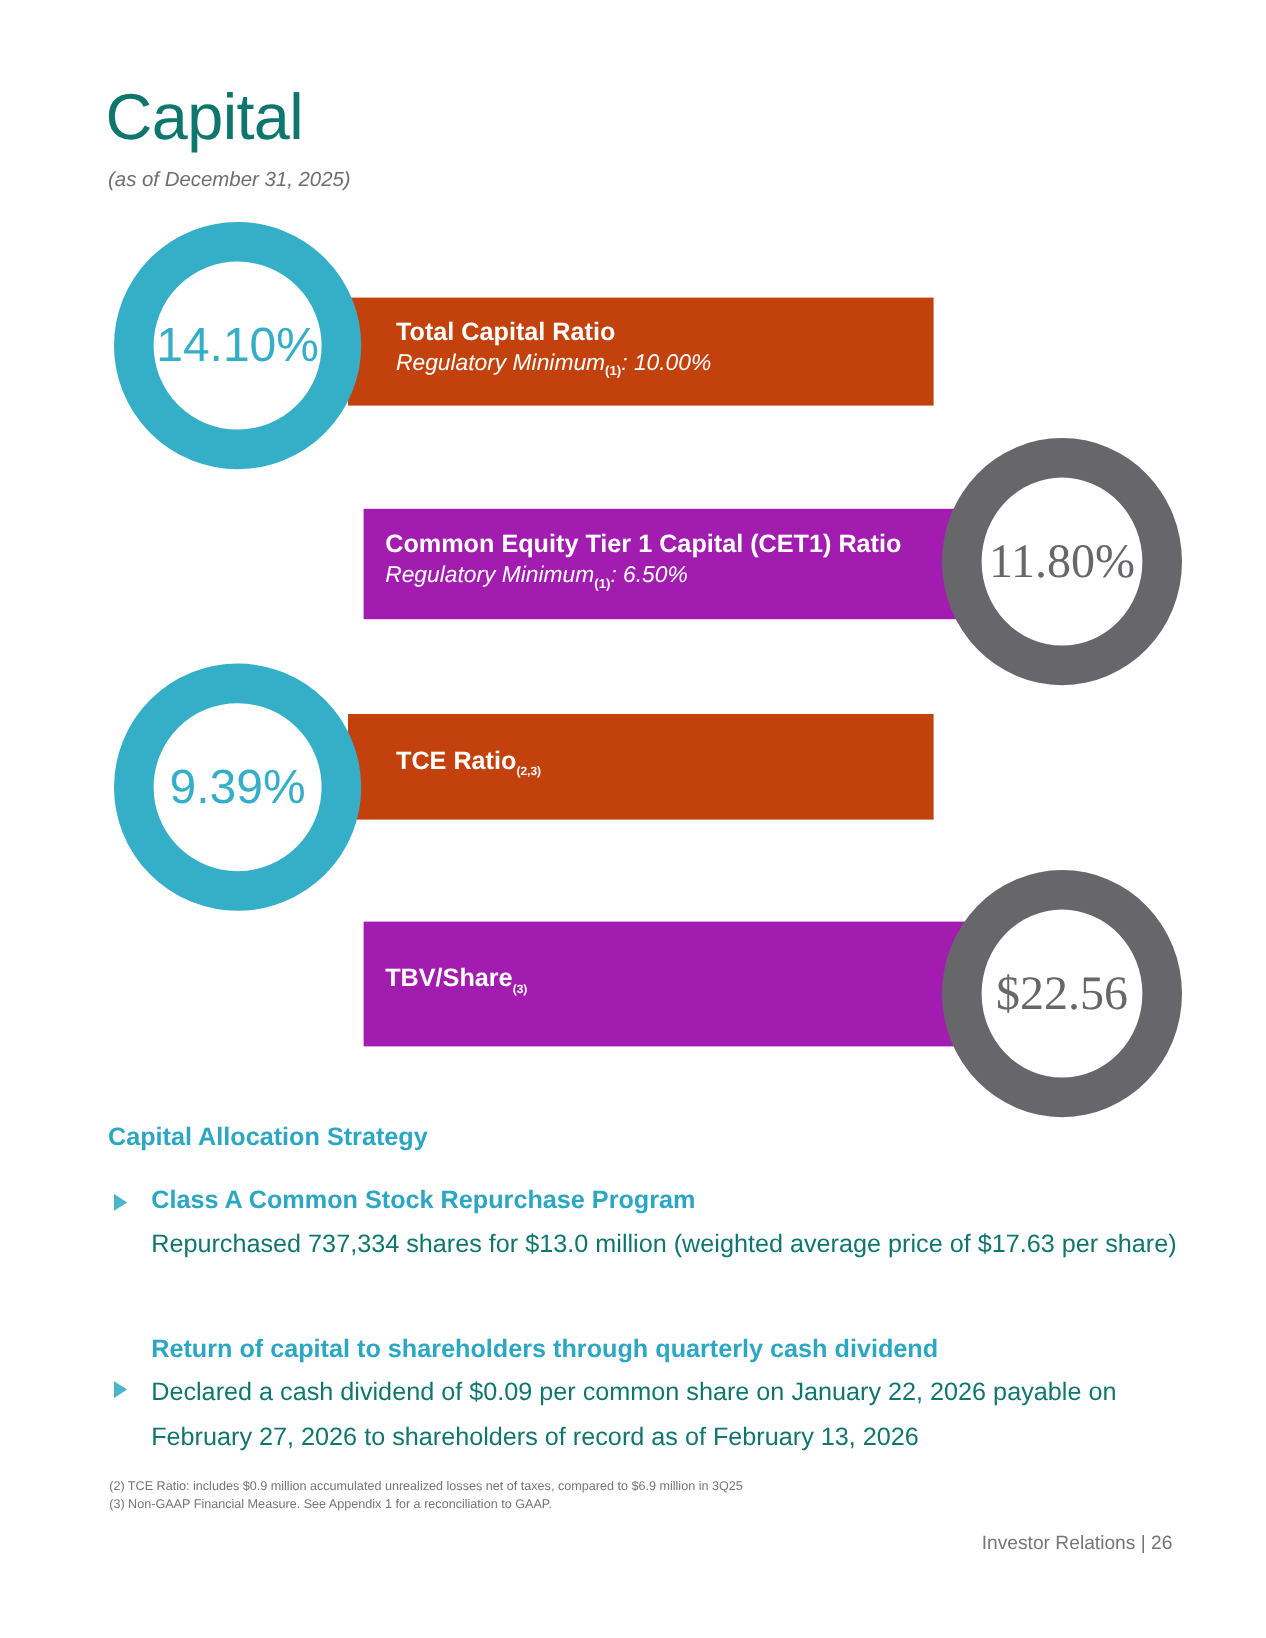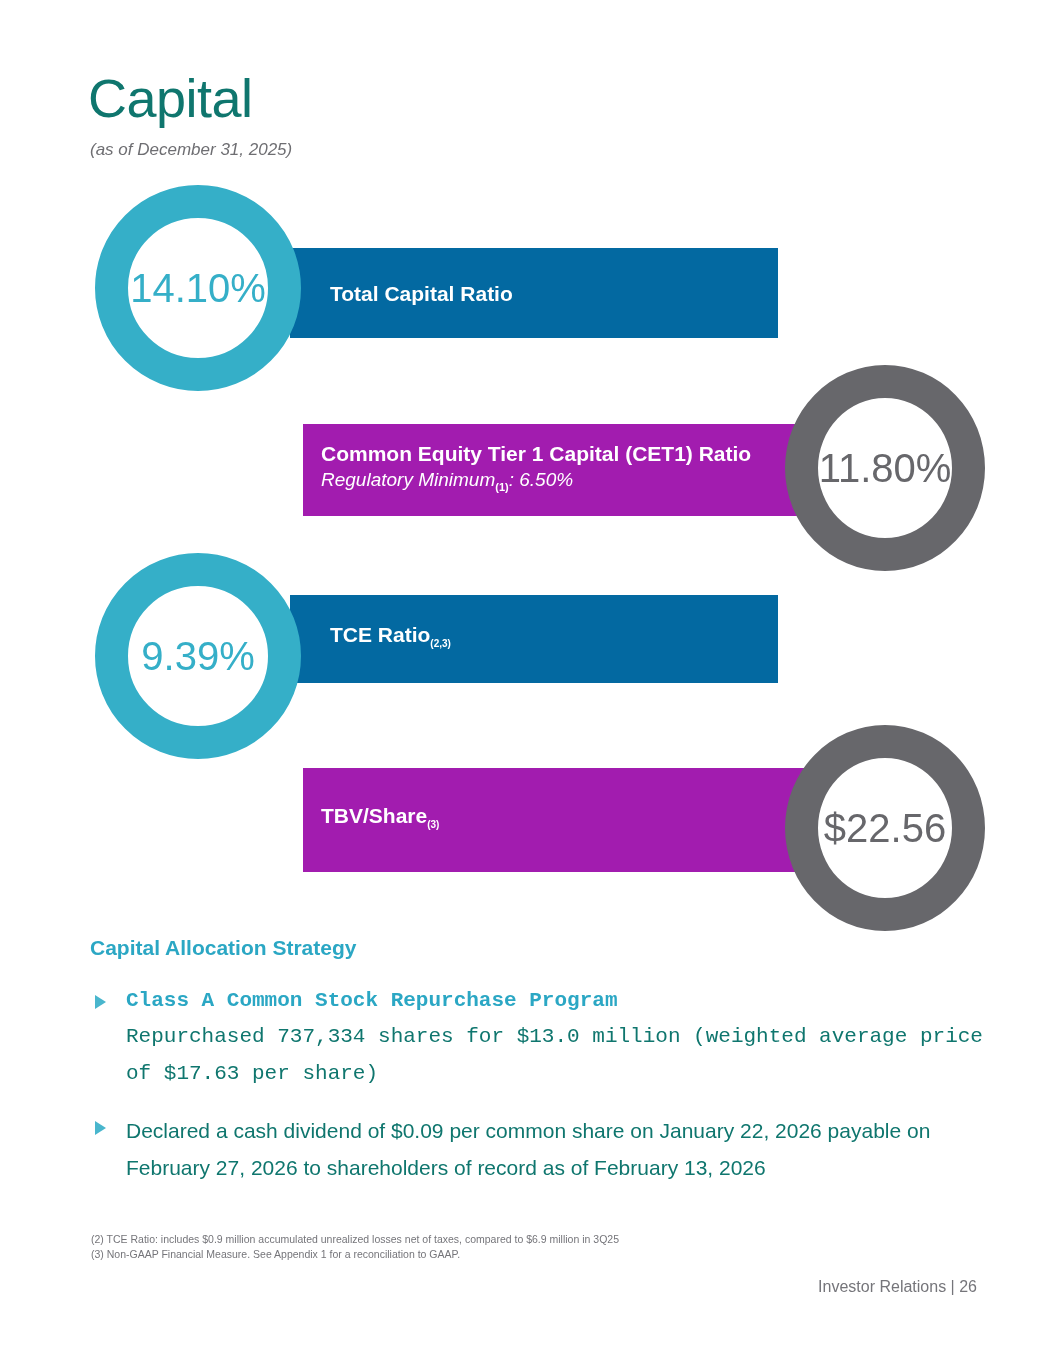--- a/index.html
+++ b/index.html
@@ -47,21 +47,21 @@
   }
   .metric-row { position: absolute; left: 0; top: 0; }
 
   .metric-bar {
     position: absolute;
     box-sizing: border-box;
     display: flex;
     flex-direction: column;
     justify-content: center;
   }
-  .metric-bar.teal { background: #0369a1; }
+  .metric-bar.teal { background: #c2410c; }
   .metric-bar.gray { background: #a21caf; }
 
   .metric-bar .bar-title {
     font-size: 21px;
     font-weight: bold;
     color: #ffffff;
     line-height: 27px;
     white-space: nowrap;
   }
   .metric-bar .bar-sub {
@@ -86,21 +86,21 @@
   .metric-circle {
     position: absolute;
     border-radius: 50%;
     background: #ffffff;
     display: flex;
     align-items: center;
     justify-content: center;
     box-sizing: border-box;
   }
   .metric-circle.teal { border: 33px solid #35afc8; }
-  .metric-circle.gray { border: 33px solid #67676b; }
+  .metric-circle.gray { border: 33px solid #67676b; font-family: Liberation Serif, serif; }
   .metric-circle .metric-value {
     font-size: 40px;
     font-weight: 400;
     line-height: 40px;
     white-space: nowrap;
   }
   .metric-circle.teal .metric-value { color: #35afc8; }
   .metric-circle.gray .metric-value { color: #67676b; }
 
   
@@ -158,20 +158,21 @@
 <body>
 
 <div class="slide-title">Capital</div>
 <div class="slide-subtitle">(as of December 31, 2025)</div>
 
 <div class="metrics">
 
   <div class="metric-row">
     <div class="metric-bar teal" style="left:290px; top:248px; width:488px; height:90px; padding-left:40px;">
       <div class="bar-title">Total Capital Ratio</div>
+      <div class="bar-sub"><span>Regulatory Minimum</span><span class="fn">(1)</span><span>: 10.00%</span></div>
     </div>
     <div class="metric-circle teal" style="left:95px; top:185px; width:206px; height:206px;">
       <span class="metric-value">14.10%</span>
     </div>
   </div>
 
   <div class="metric-row">
     <div class="metric-bar gray" style="left:303px; top:424px; width:520px; height:92px; padding-left:18px;">
       <div class="bar-title">Common Equity Tier 1 Capital (CET1) Ratio</div>
       <div class="bar-sub"><span>Regulatory Minimum</span><span class="fn">(1)</span><span>: 6.50%</span></div>
@@ -196,29 +197,30 @@
     </div>
     <div class="metric-circle gray" style="left:785px; top:725px; width:200px; height:206px;">
       <span class="metric-value">$22.56</span>
     </div>
   </div>
 
 </div>
 
 <div class="strategy-heading">Capital Allocation Strategy</div>
 
-<div class="bullet-block" style="top:986px;font-family:Liberation Mono, monospace;">
+<div class="bullet-block" style="top:986px;">
   <div class="bullet-line">
     <div class="tri"></div>
     <div class="bullet-head">Class A Common Stock Repurchase Program</div>
   </div>
   <div class="bullet-body indent" style="margin-top:2px;">Repurchased 737,334 shares for $13.0 million (weighted average price of $17.63 per share)</div>
 </div>
 
 <div class="bullet-block" style="top:1110px;">
+  <div class="bullet-head indent">Return of capital to shareholders through quarterly cash dividend</div>
   <div class="bullet-line" style="margin-top:2px;">
     <div class="tri"></div>
     <div class="bullet-body">Declared a cash dividend of $0.09 per common share on January 22, 2026 payable on February 27, 2026 to shareholders of record as of February 13, 2026</div>
   </div>
 </div>
 
 <div class="footnotes">
   <div>(2) TCE Ratio: includes $0.9 million accumulated unrealized losses net of taxes, compared to $6.9 million in 3Q25</div>
   <div>(3) Non-GAAP Financial Measure. See Appendix 1 for a reconciliation to GAAP.</div>
 </div>

